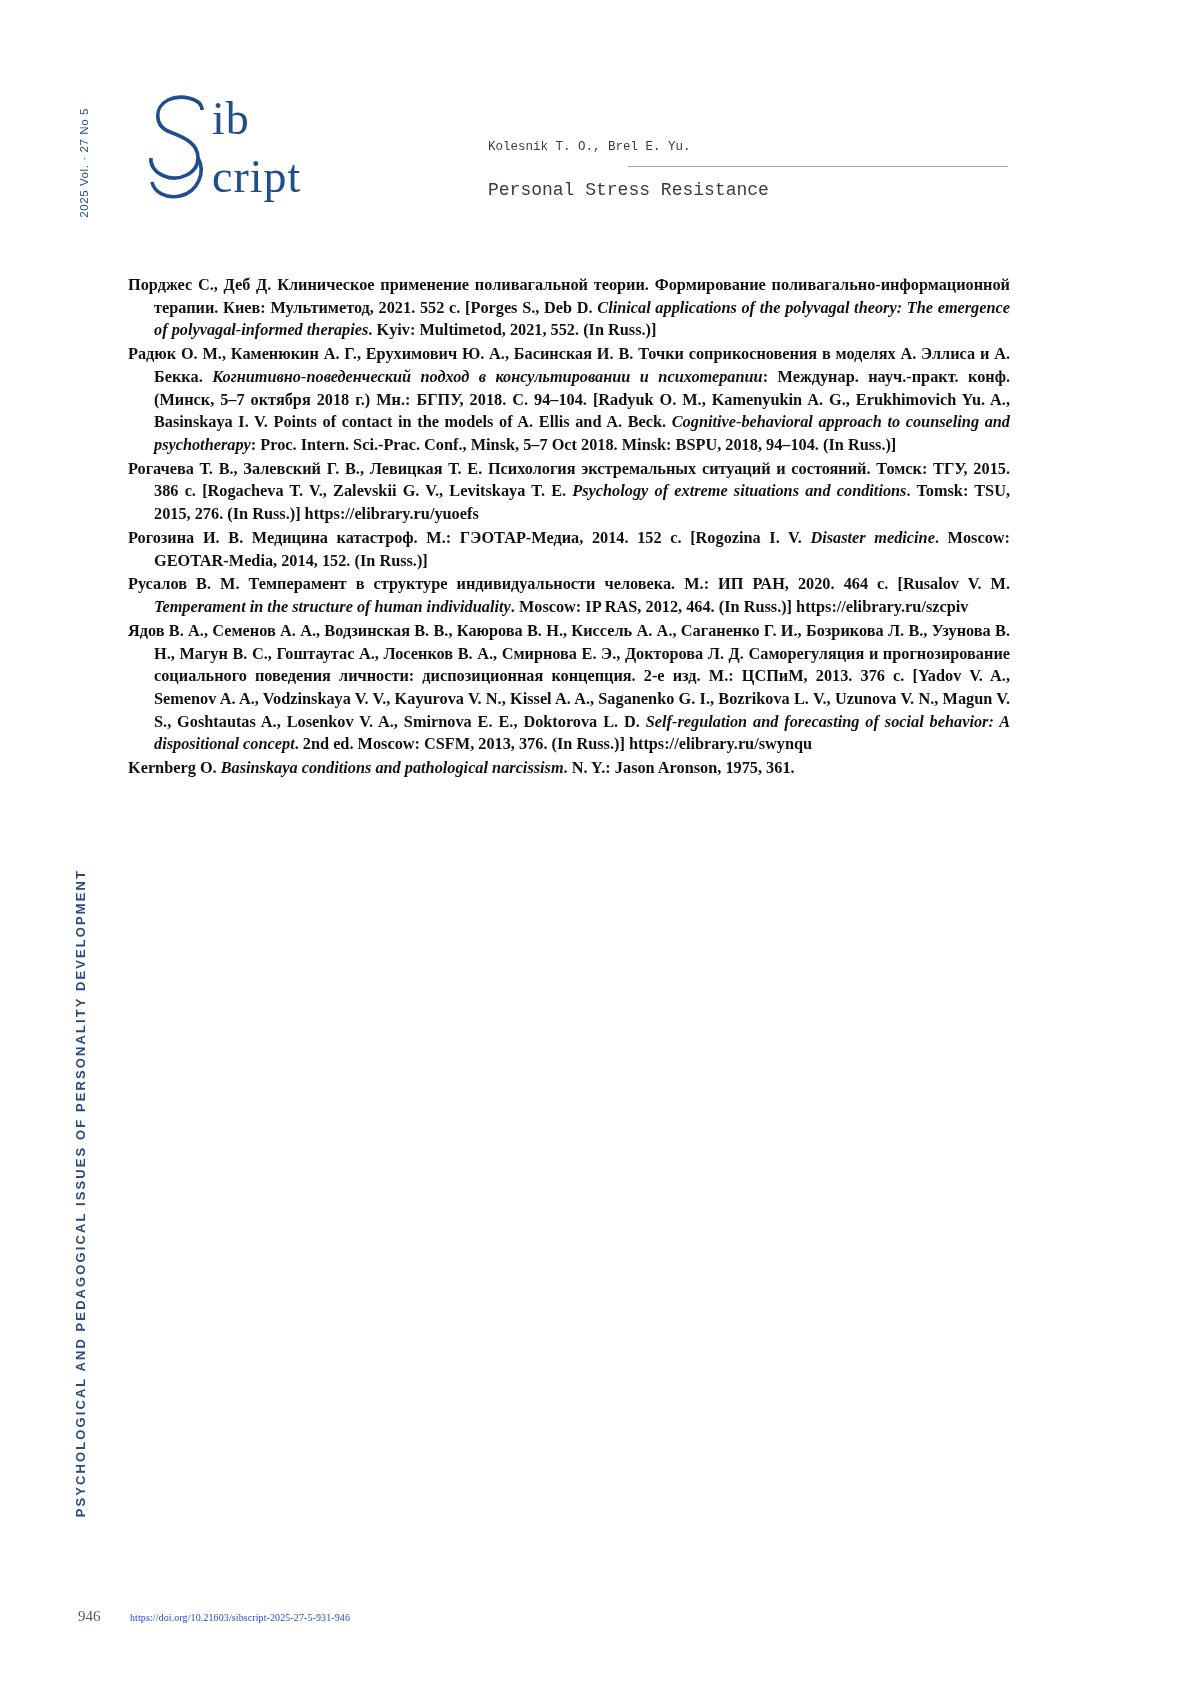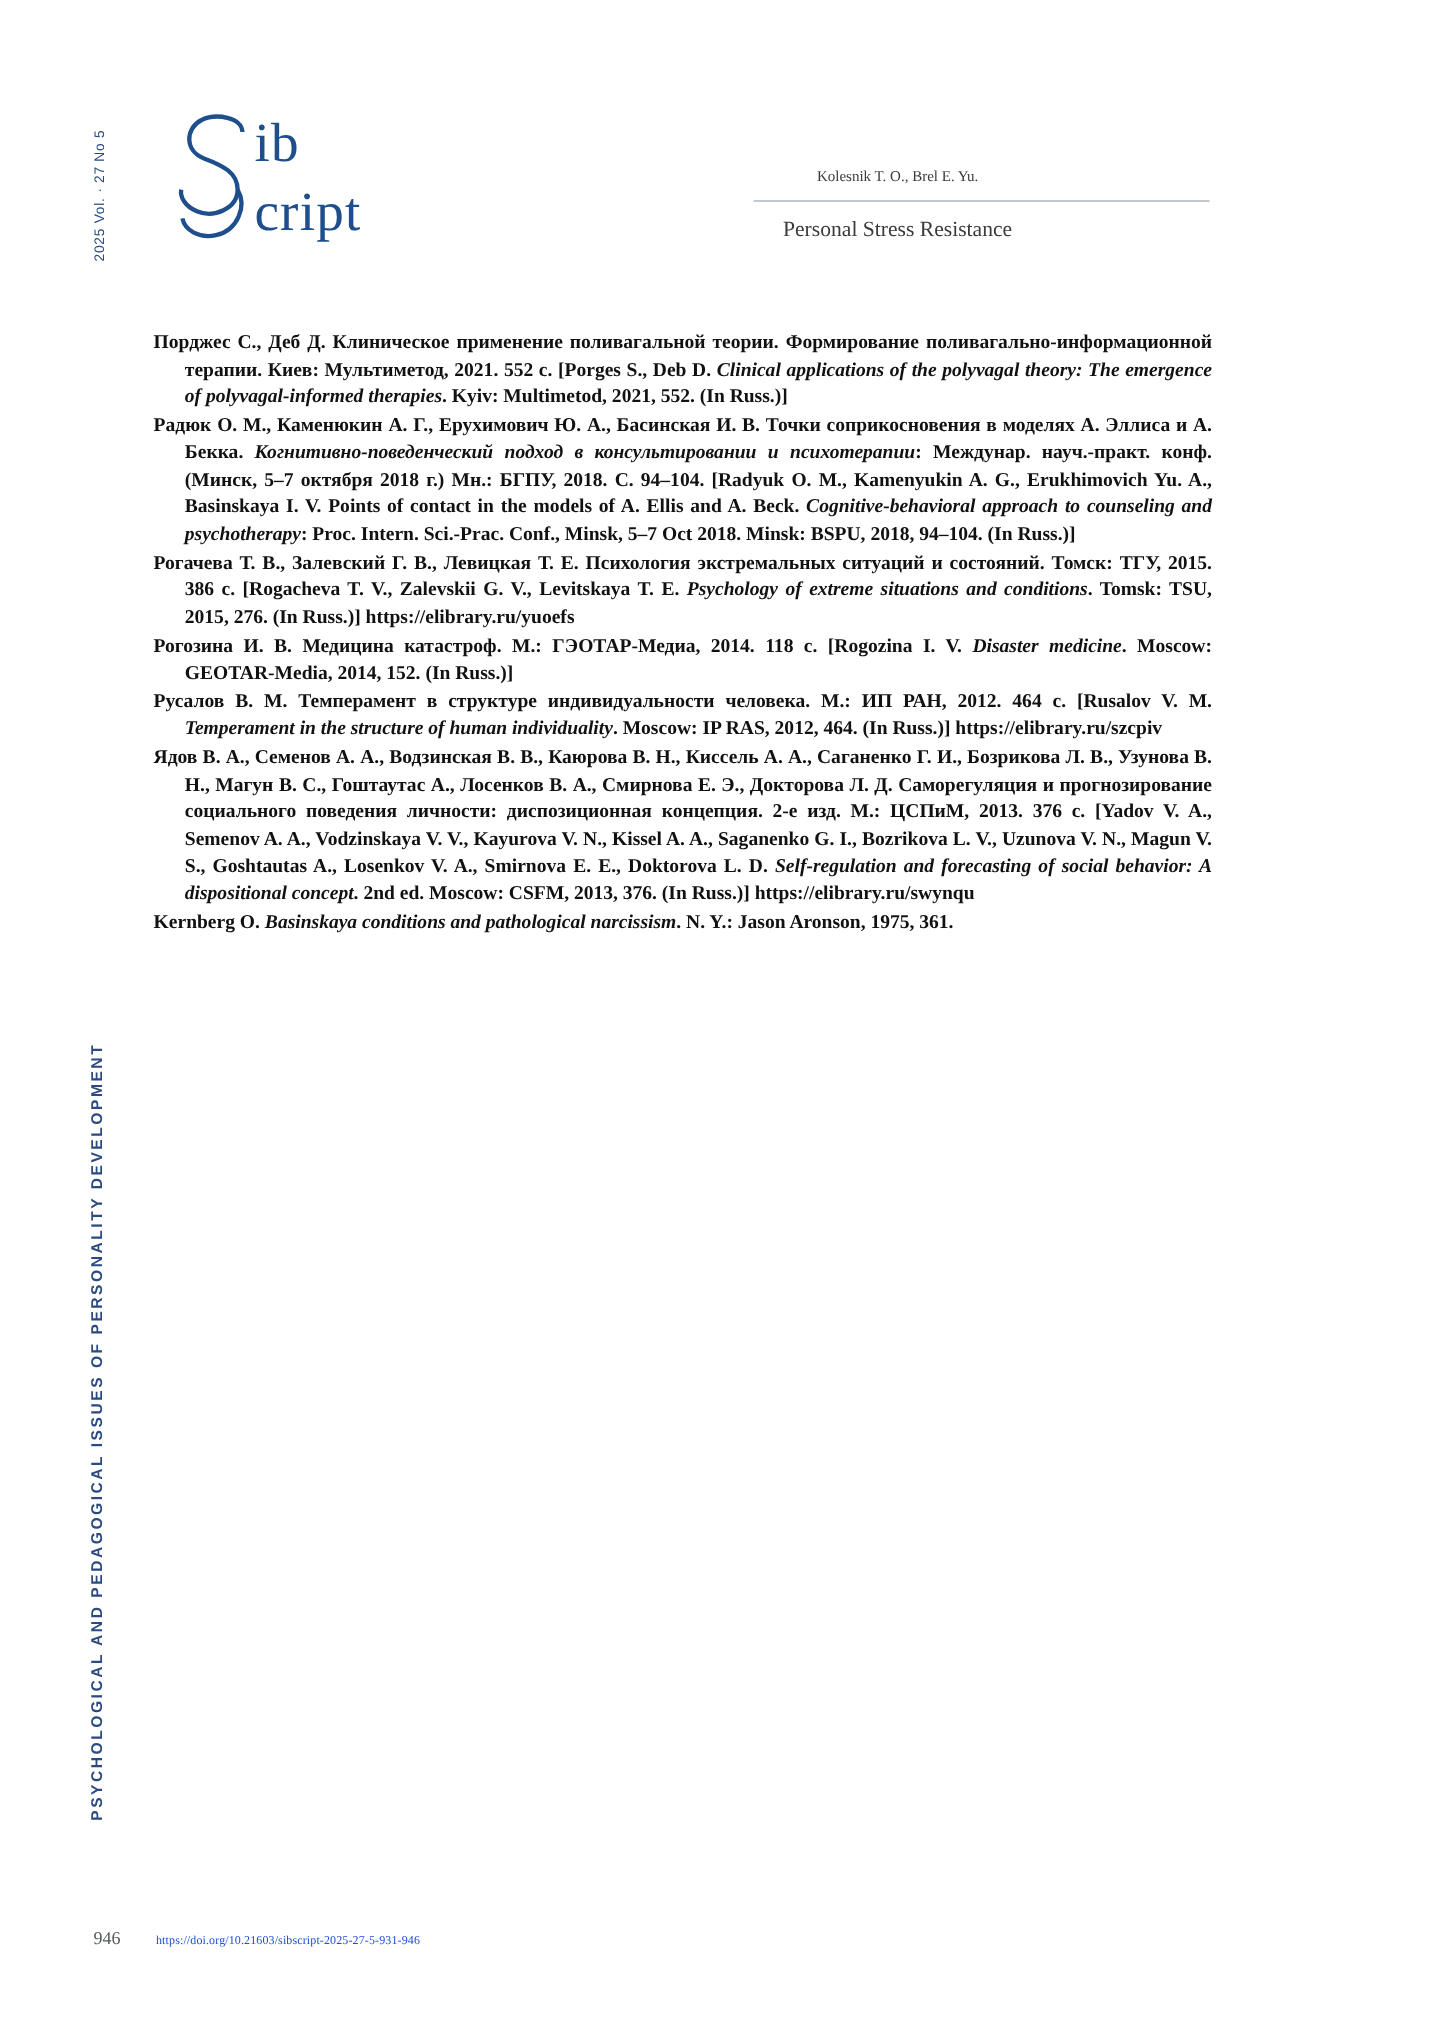--- a/index.html
+++ b/index.html
@@ -58,22 +58,22 @@
     width: 230px;
     height: 128px;
   }
   .logo svg { display: block; }
 
   .header-right {
     position: absolute;
     right: 0;
     top: 52px;
     width: 520px;
-    text-align: center;
-    font-family: Liberation Serif, serif;
+    text-align: left;
+    font-family: Liberation Mono, monospace;
   }
   .header-authors {
     font-size: 12.5px;
     color: #3b3b3b;
     padding-bottom: 12px;
   }
   .header-rule {
     border-top: 1px solid #9aa4b5;
     margin-left: 140px;
   }
@@ -152,22 +152,22 @@
     <div class="header-authors">Kolesnik T. O., Brel E. Yu.</div>
     <div class="header-rule"></div>
     <div class="header-title">Personal Stress Resistance</div>
   </div>
 </div>
 
 <div class="refs" id="reference-list">
     <div class="ref" id="ref-porges"><span>Порджес С., Деб Д. Клиническое применение поливагальной теории. Формирование поливагально-информационной терапии. Киев: Мультиметод, 2021. 552 с. [Porges S., Deb D. </span><i>Clinical applications of the polyvagal theory: The emergence of polyvagal-informed therapies</i><span>. Kyiv: Multimetod, 2021, 552. (In Russ.)]</span></div>
     <div class="ref" id="ref-radyuk"><span>Радюк О. М., Каменюкин А. Г., Ерухимович Ю. А., Басинская И. В. Точки соприкосновения в моделях А. Эллиса и А. Бекка. </span><i>Когнитивно-поведенческий подход в консультировании и психотерапии</i><span>: Междунар. науч.-практ. конф. (Минск, 5–7 октября 2018 г.) Мн.: БГПУ, 2018. С. 94–104. [Radyuk O. M., Kamenyukin A. G., Erukhimovich Yu. A., Basinskaya I. V. Points of contact in the models of A. Ellis and A. Beck. </span><i>Cognitive-behavioral approach to counseling and psychotherapy</i><span>: Proc. Intern. Sci.-Prac. Conf., Minsk, 5–7 Oct 2018. Minsk: BSPU, 2018, 94–104. (In Russ.)]</span></div>
     <div class="ref" id="ref-rogacheva"><span>Рогачева Т. В., Залевский Г. В., Левицкая Т. Е. Психология экстремальных ситуаций и состояний. Томск: ТГУ, 2015. 386 с. [Rogacheva T. V., Zalevskii G. V., Levitskaya T. E. </span><i>Psychology of extreme situations and conditions</i><span>. Tomsk: TSU, 2015, 276. (In Russ.)] https://elibrary.ru/yuoefs</span></div>
-    <div class="ref" id="ref-rogozina"><span>Рогозина И. В. Медицина катастроф. М.: ГЭОТАР-Медиа, 2014. 118 с. [Rogozina I. V. </span><i>Disaster medicine</i><span>. Moscow: GEOTAR-Media, 2014, 152. (In Russ.)]</span></div>
-    <div class="ref" id="ref-rusalov"><span>Русалов В. М. Темперамент в структуре индивидуальности человека. М.: ИП РАН, 2012. 464 с. [Rusalov V. M. </span><i>Temperament in the structure of human individuality</i><span>. Moscow: IP RAS, 2012, 464. (In Russ.)] https://elibrary.ru/szcpiv</span></div>
+    <div class="ref" id="ref-rogozina"><span>Рогозина И. В. Медицина катастроф. М.: ГЭОТАР-Медиа, 2014. 152 с. [Rogozina I. V. </span><i>Disaster medicine</i><span>. Moscow: GEOTAR-Media, 2014, 152. (In Russ.)]</span></div>
+    <div class="ref" id="ref-rusalov"><span>Русалов В. М. Темперамент в структуре индивидуальности человека. М.: ИП РАН, 2020. 464 с. [Rusalov V. M. </span><i>Temperament in the structure of human individuality</i><span>. Moscow: IP RAS, 2012, 464. (In Russ.)] https://elibrary.ru/szcpiv</span></div>
     <div class="ref" id="ref-yadov"><span>Ядов В. А., Семенов А. А., Водзинская В. В., Каюрова В. Н., Киссель А. А., Саганенко Г. И., Бозрикова Л. В., Узунова В. Н., Магун В. С., Гоштаутас А., Лосенков В. А., Смирнова Е. Э., Докторова Л. Д. Саморегуляция и прогнозирование социального поведения личности: диспозиционная концепция. 2-е изд. М.: ЦСПиМ, 2013. 376 с. [Yadov V. A., Semenov A. A., Vodzinskaya V. V., Kayurova V. N., Kissel A. A., Saganenko G. I., Bozrikova L. V., Uzunova V. N., Magun V. S., Goshtautas A., Losenkov V. A., Smirnova E. E., Doktorova L. D. </span><i>Self-regulation and forecasting of social behavior: A dispositional concept</i><span>. 2nd ed. Moscow: CSFM, 2013, 376. (In Russ.)] https://elibrary.ru/swynqu</span></div>
     <div class="ref" id="ref-kernberg"><span>Kernberg O. </span><i>Basinskaya conditions and pathological narcissism</i><span>. N. Y.: Jason Aronson, 1975, 361.</span></div>
   </div>
 
 <div class="footer">
   <span class="page-num">946</span>
   <span class="doi">https://doi.org/10.21603/sibscript-2025-27-5-931-946</span>
 </div>
 
 </body></html>

